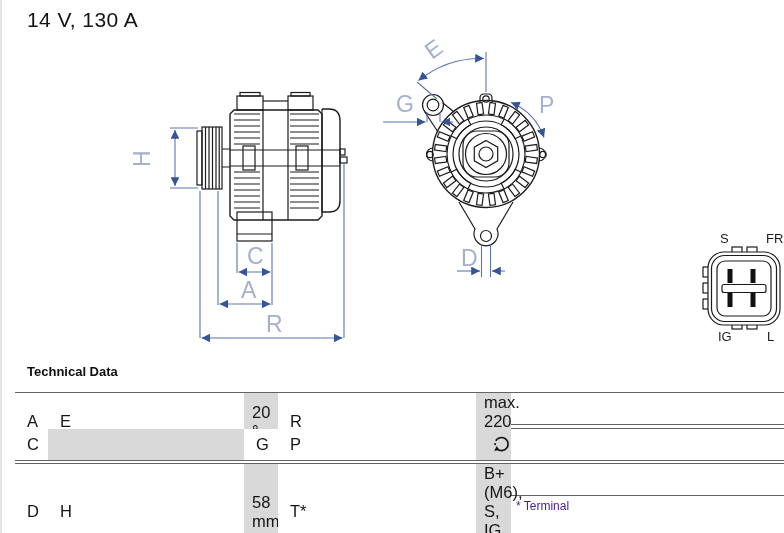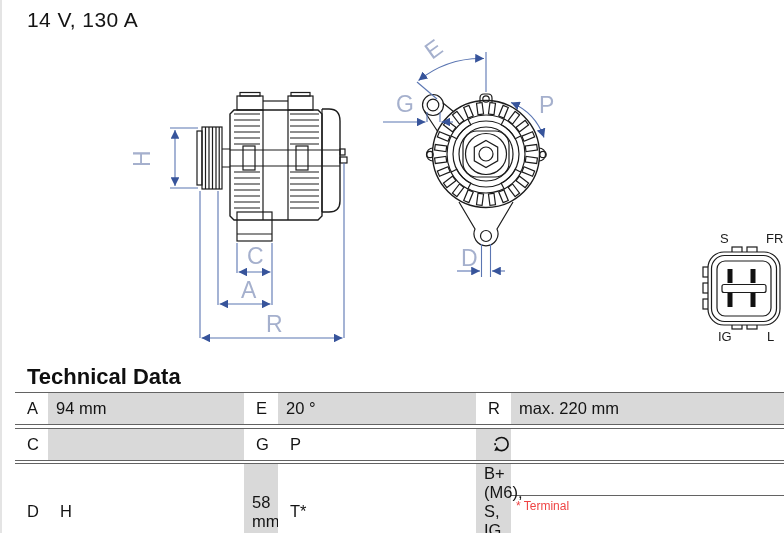--- a/index.html
+++ b/index.html
@@ -1,28 +1,28 @@
 <!DOCTYPE html>
 <html><head>
 <meta charset="utf-8">
 <style>
   html,body{margin:0;padding:0;background:#fff;}
   .stage{position:relative;width:784px;height:533px;background:#ffffff;
          font-family:"Liberation Sans",sans-serif;overflow:hidden;}
   .left-edge{position:absolute;left:0;top:0;width:2px;height:533px;background:#e4e4e4;}
   .spec{position:absolute;left:27px;top:8px;font-size:21px;color:#141414;letter-spacing:.4px;}
   .drawing-svg{position:absolute;left:0;top:0;}
-  .td-title{position:absolute;left:27px;top:364px;font-size:22px;font-weight:bold;color:#0f0f0f;}
+  .td-title{position:absolute;left:27px;top:364px;font-size:13px;font-weight:bold;color:#0f0f0f;}
   .td-table{position:absolute;left:15px;top:392px;right:0;}
   .td-row{display:grid;grid-template-columns:33px 196px 34px 198px 35px auto;
           height:31px;border-top:1.4px solid #636363;border-bottom:1.4px solid #636363;
           margin-bottom:2.5px;font-size:16.5px;color:#141414;}
   .k{background:#ffffff;display:flex;align-items:center;padding-left:12px;}
   .v{background:#d9d9d9;display:flex;align-items:center;padding-left:8px;}
-  .footnote{position:absolute;left:516px;top:499px;font-size:12px;color:#ef4444;}
+  .footnote{position:absolute;left:516px;top:499px;font-size:12px;color:#4c1d95;}
   
   .bk{fill:none;stroke:#1c1c1c;stroke-width:1.2;}
   .bkt{fill:none;stroke:#1c1c1c;stroke-width:1.4;}
   .wh{fill:#ffffff;stroke:#1c1c1c;stroke-width:1.2;}
   .pin{fill:#111111;stroke:none;}
   .bl{fill:none;stroke:#5b76b2;stroke-width:1.1;}
   .dimlabel{fill:#a5b0cd;font-size:23px;font-family:"Liberation Sans",sans-serif;}
   .conlabel{fill:#1c1c1c;font-size:13px;font-family:"Liberation Sans",sans-serif;}
 </style>
 </head>
@@ -198,21 +198,20 @@
       <text class="conlabel" x="718" y="341">IG</text>
       <text class="conlabel" x="767" y="341">L</text>
     </g>
   </svg>
 
   <div class="td-title">Technical Data</div>
 
   <div class="td-table">
     <div class="td-row">
       <div class="k">A</div>
-      <div class="v">94 mm</div>
       <div class="k">E</div>
       <div class="v">20 °</div>
       <div class="k">R</div>
       <div class="v">max. 220 mm</div>
     </div>
     <div class="td-row">
       <div class="k">C</div>
       <div class="v"></div>
       <div class="k">G</div>
       <div class="k">P</div>

